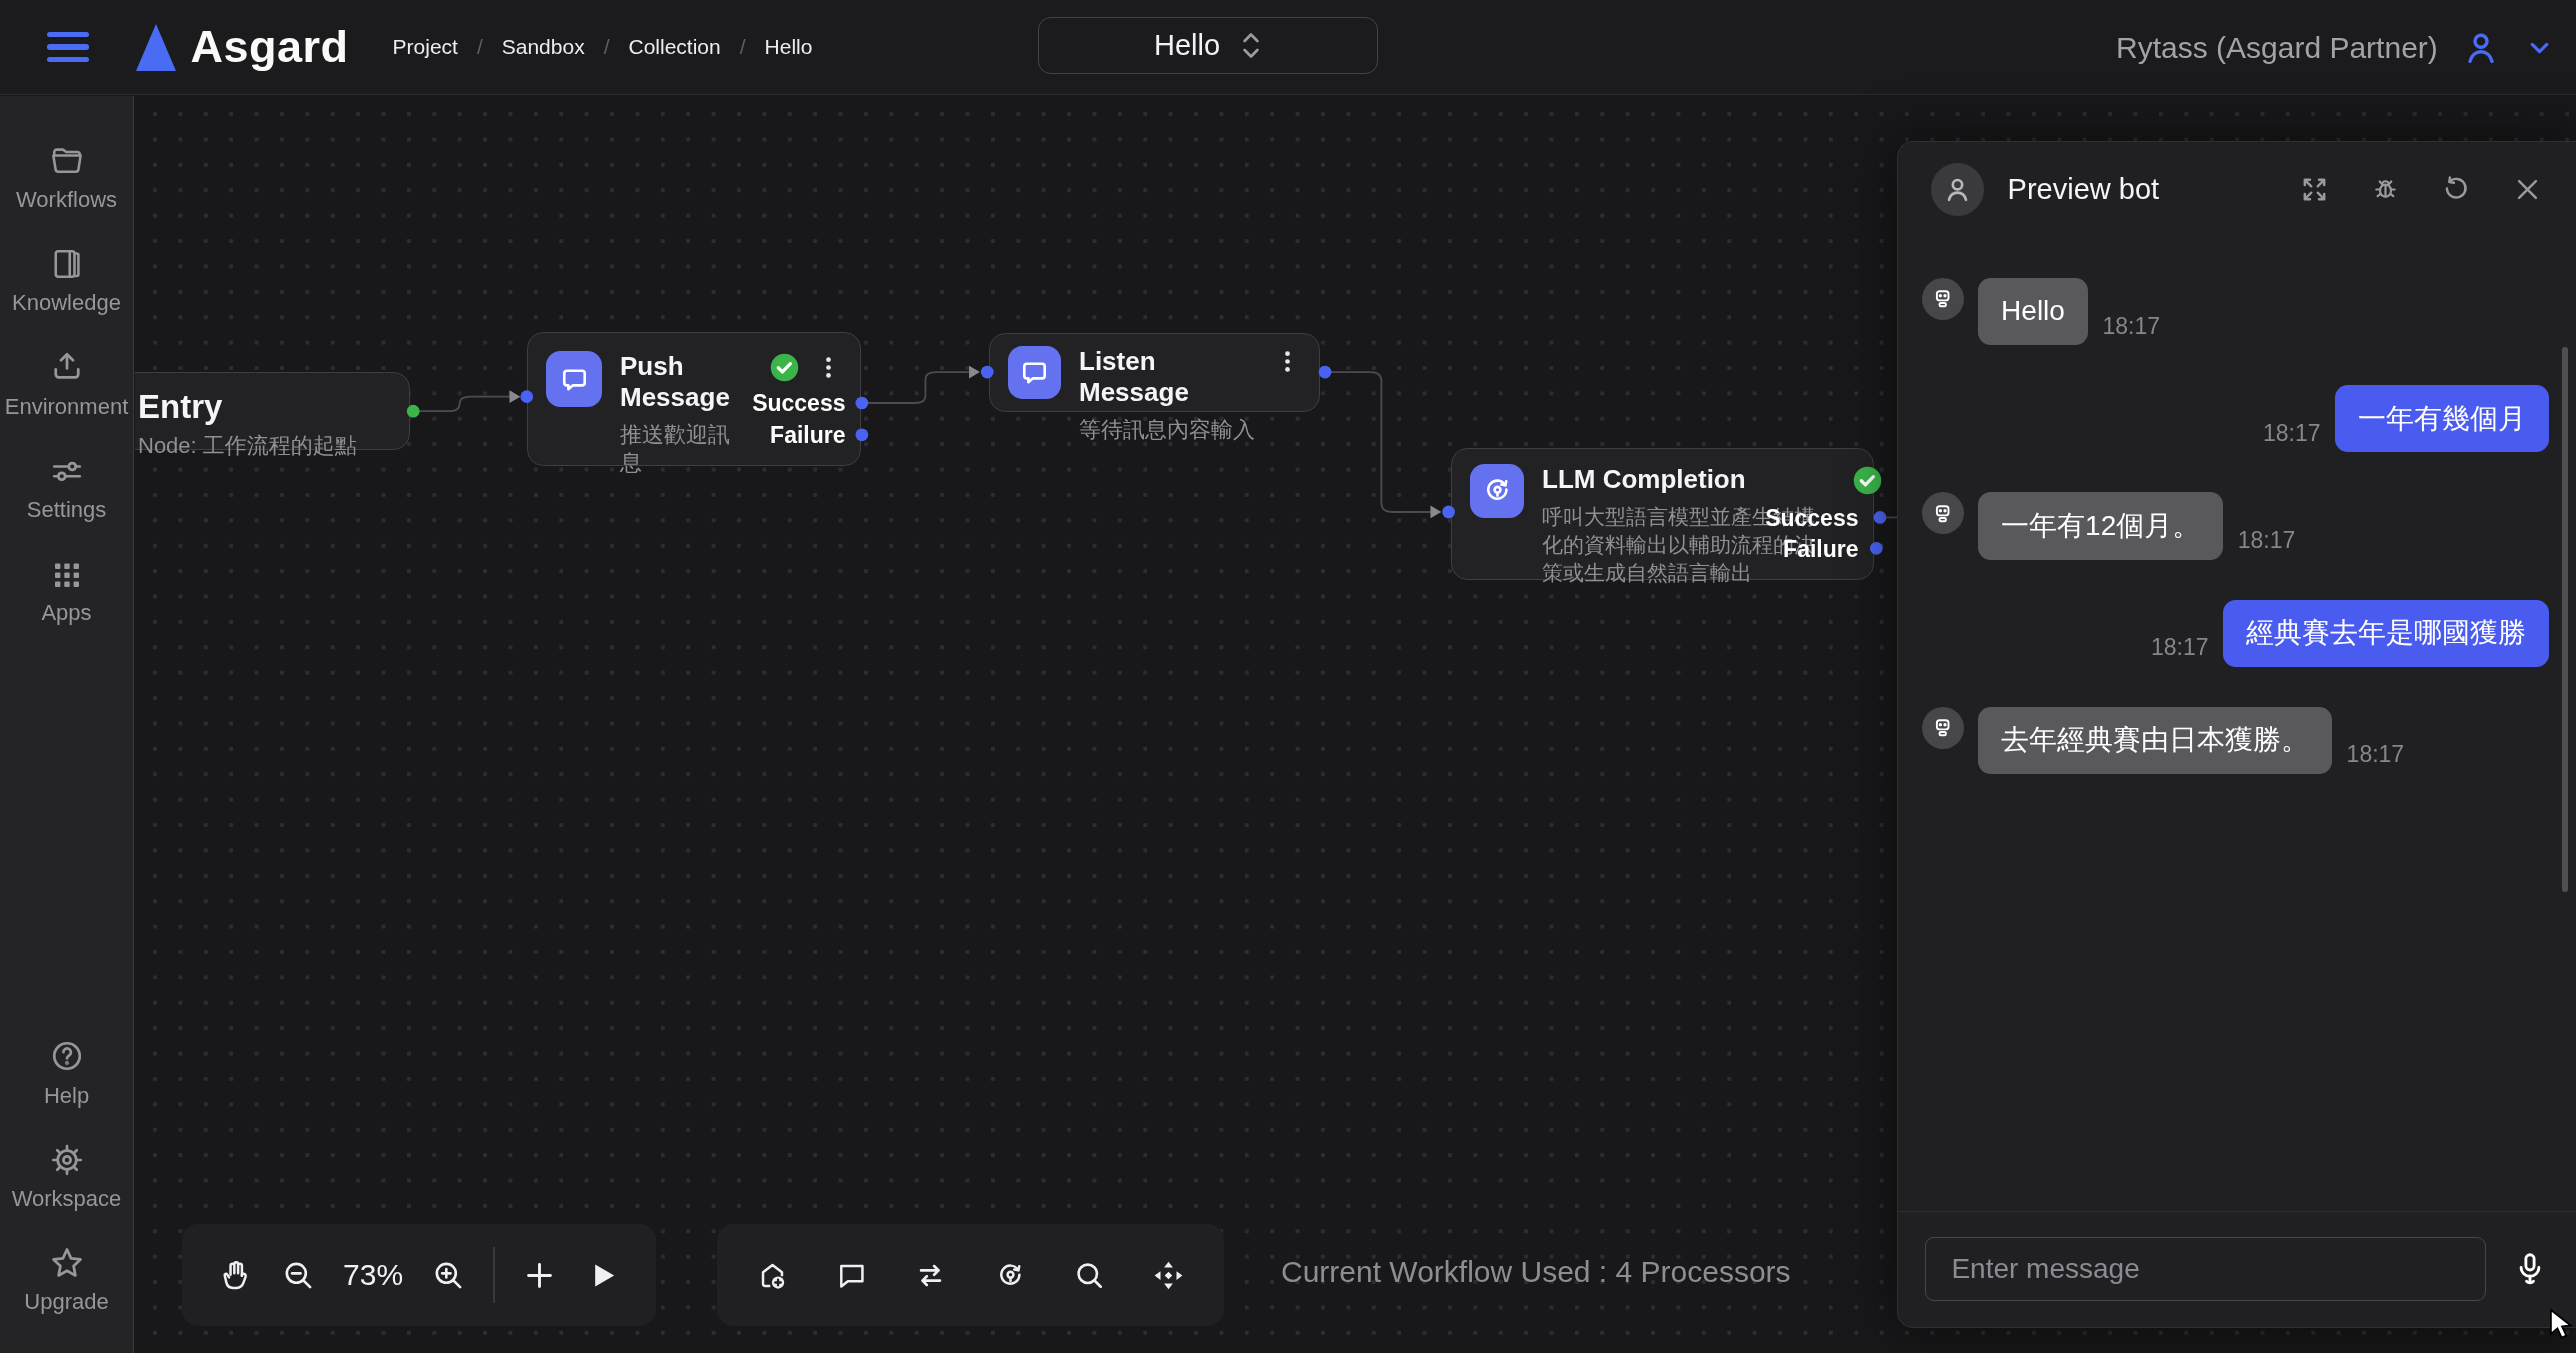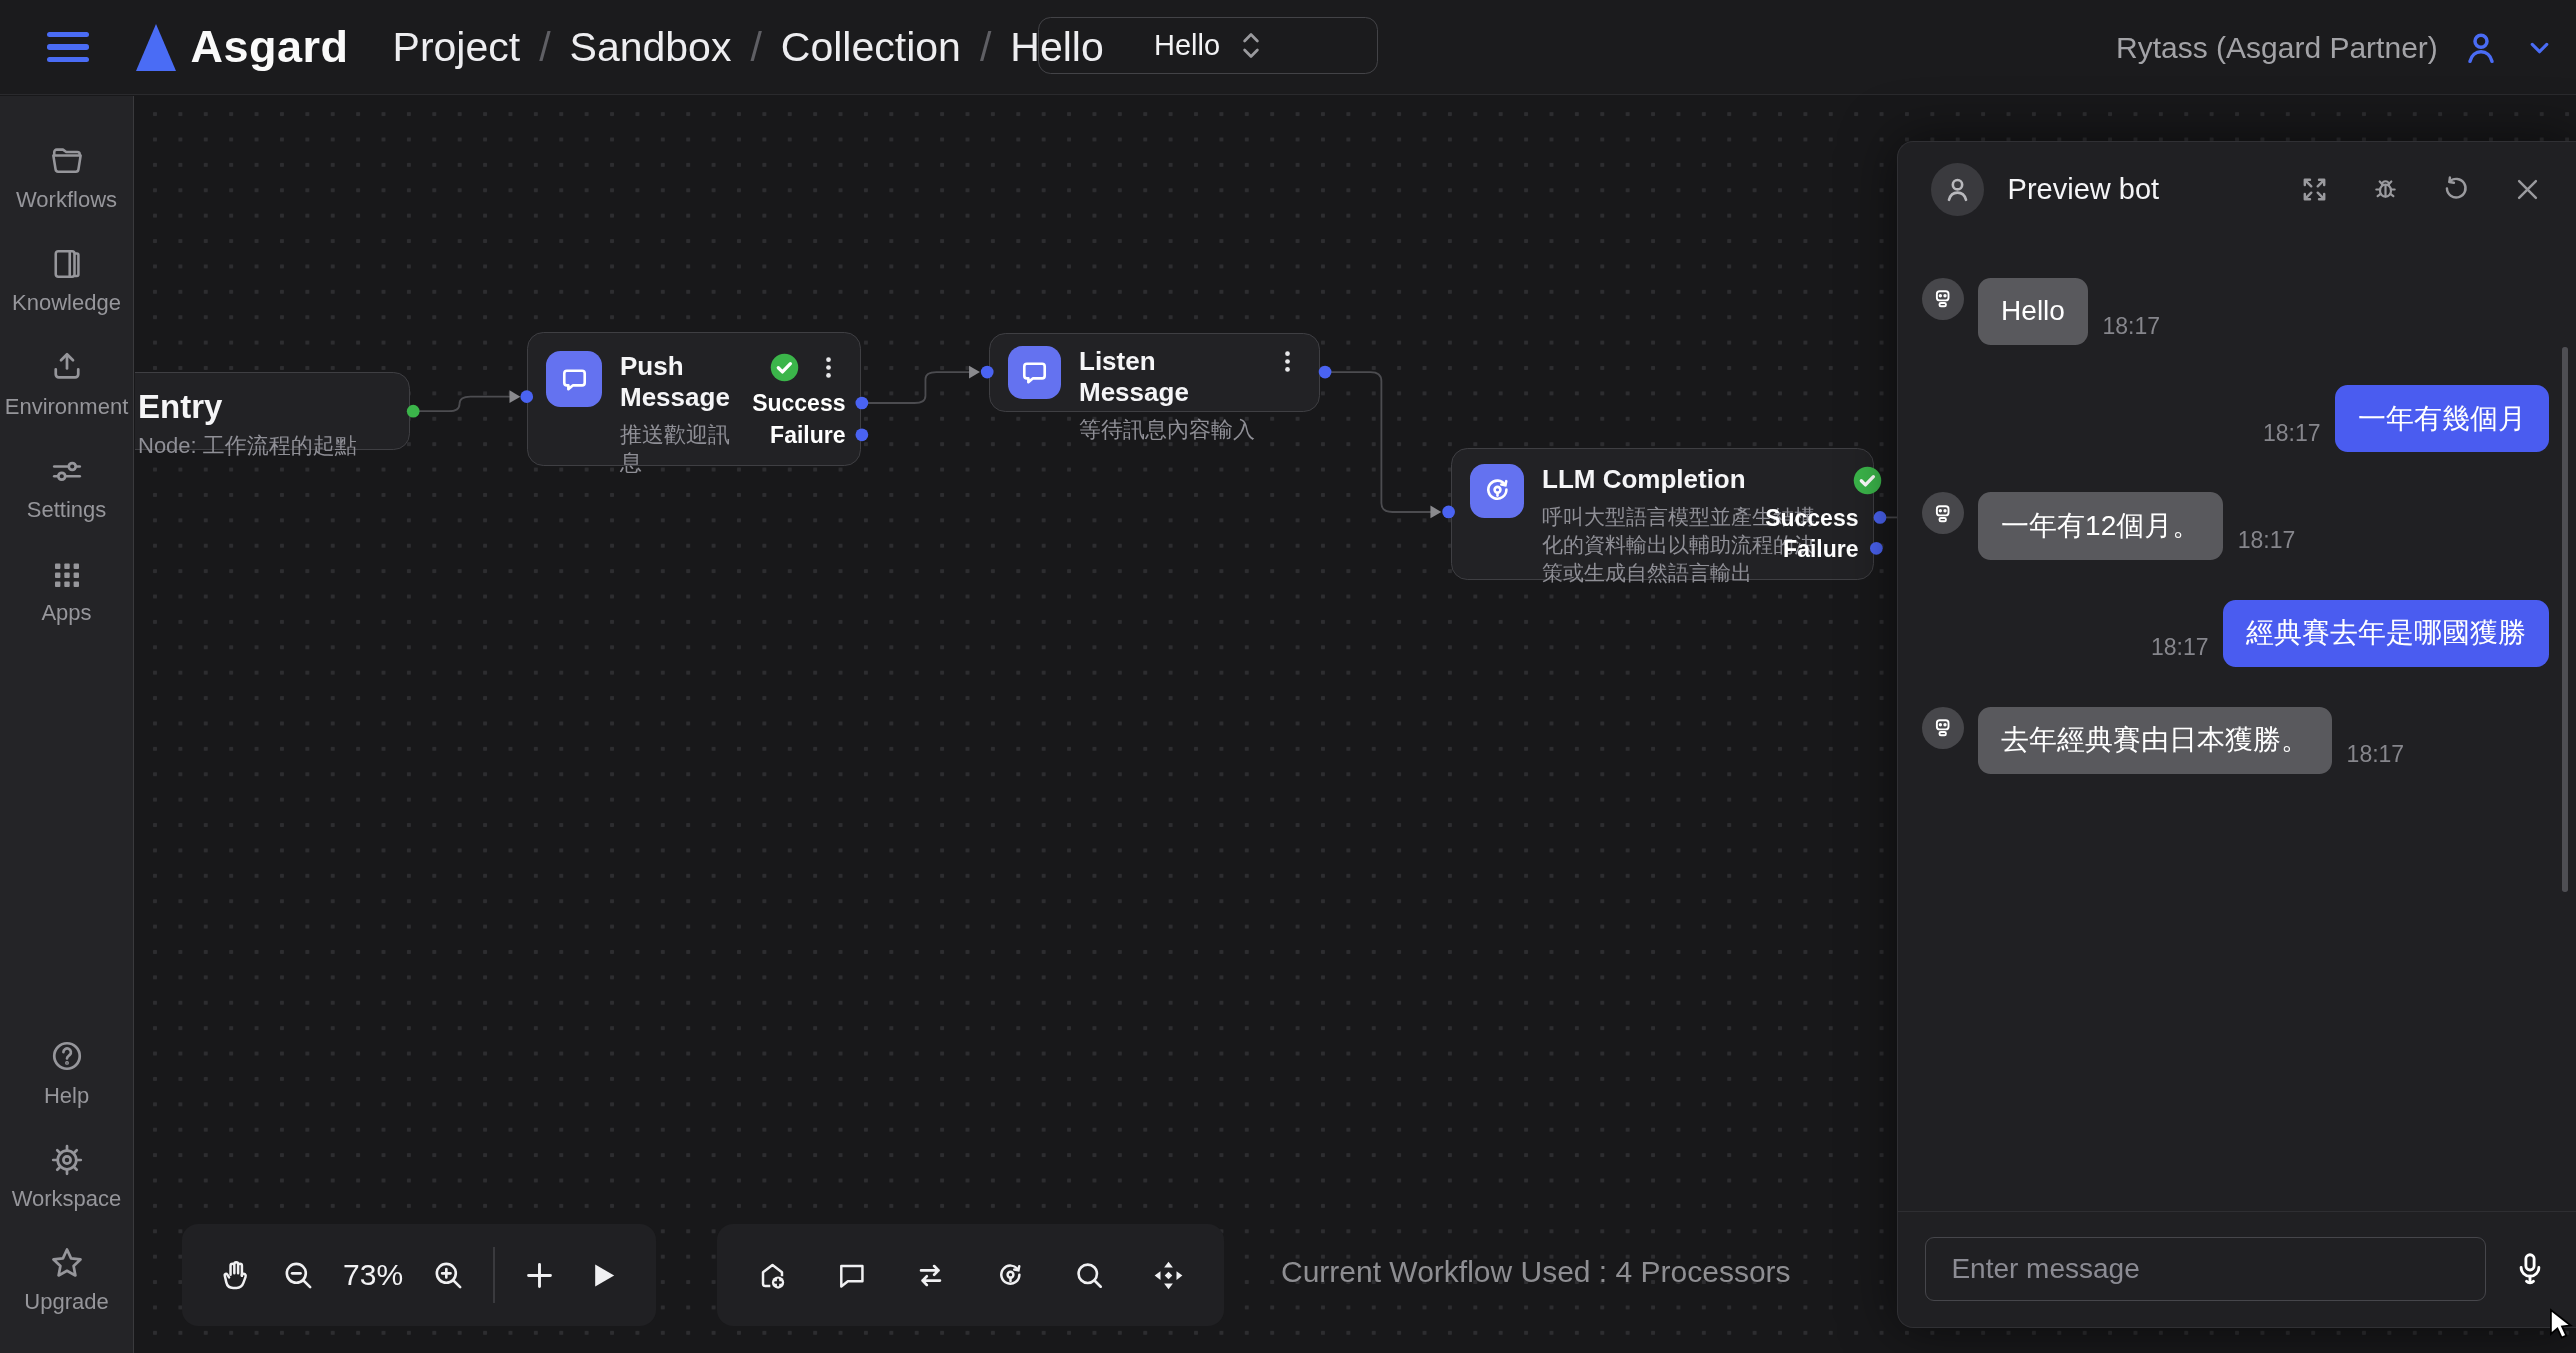--- a/index.html
+++ b/index.html
@@ -10,21 +10,21 @@
   
   .header { position:absolute; top:0; left:0; right:0; height:95px; background:#1b1b1d;
     border-bottom:0.9px solid #2a2a2d; display:flex; align-items:center; z-index:50; }
   .hamburger { margin-left:47px; width:42px; height:31px; display:flex; flex-direction:column;
     justify-content:space-between; cursor:pointer; }
   .hamburger span { display:block; height:5.4px; border-radius:2.7px; background:#4a6cf5; }
   .logo-wrap { display:flex; align-items:center; margin-left:47px; gap:14.5px; }
   .logo-tri { width:0; height:0; border-left:20px solid transparent; border-right:20px solid transparent;
     border-bottom:47px solid #4a6cf5; }
   .logo-text { font-size:45px; font-weight:600; color:#fafafa; letter-spacing:0.5px; }
-  .breadcrumb { display:flex; align-items:center; margin-left:44px; font-size:41px; color:#ededf0; }
+  .breadcrumb { display:flex; align-items:center; margin-left:44px; font-size:21px; color:#ededf0; }
   .breadcrumb .sep { color:#5f5f64; margin:0 19px; font-weight:300; }
   .wf-select { position:absolute; left:1038px; top:17px; width:340px; height:57px;
     border:1.8px solid #434347; border-radius:12.7px; display:flex; align-items:center; justify-content:center;
     gap:20px; color:#f2f2f4; font-size:29px; cursor:pointer; background:transparent; }
   .updown { display:flex; flex-direction:column; gap:1.8px; color:#9a9a9e; }
   .header-right { position:absolute; right:22px; top:0; height:95px; display:flex; align-items:center; gap:23.6px; }
   .account-name { color:#a3a3a7; font-size:30px; }
   .icon { display:inline-flex; align-items:center; justify-content:center; }
 
   

